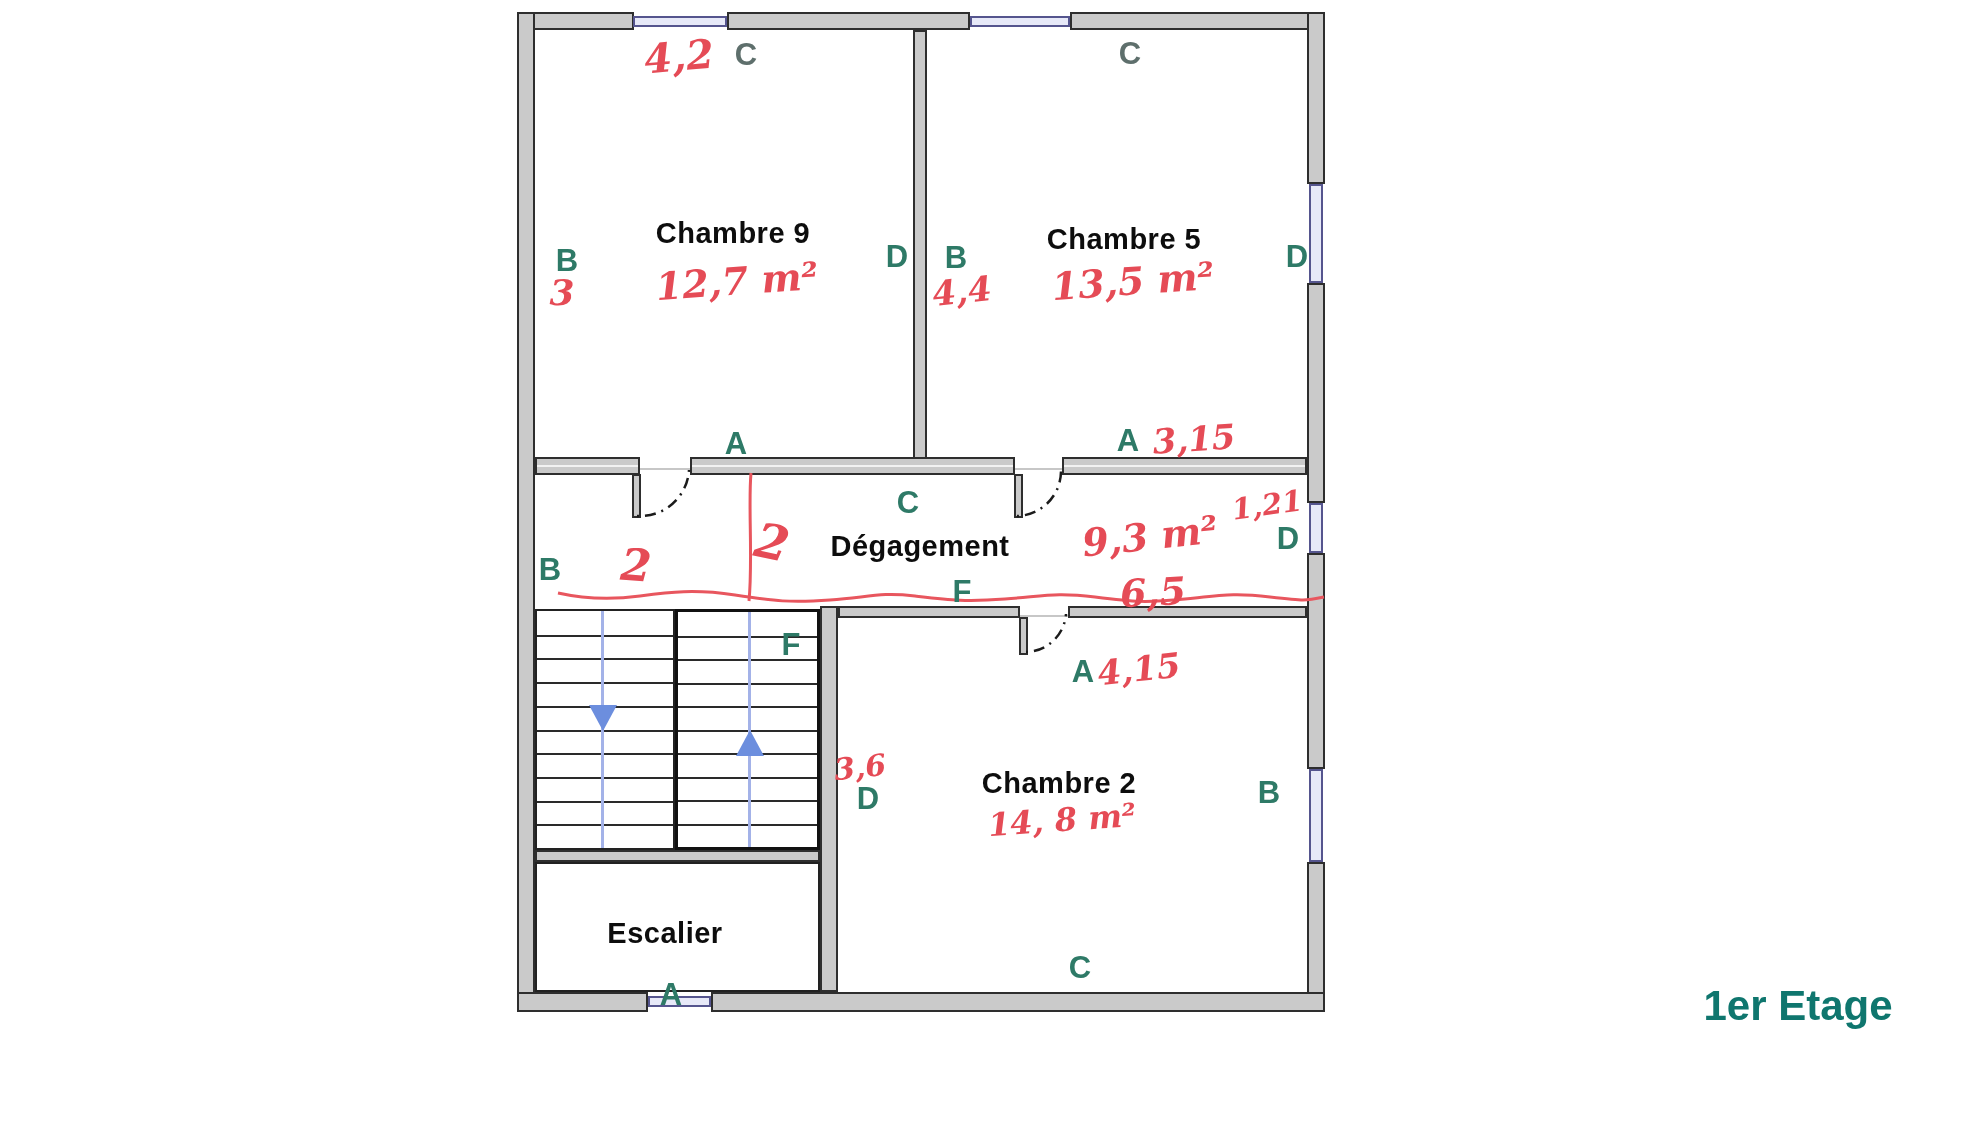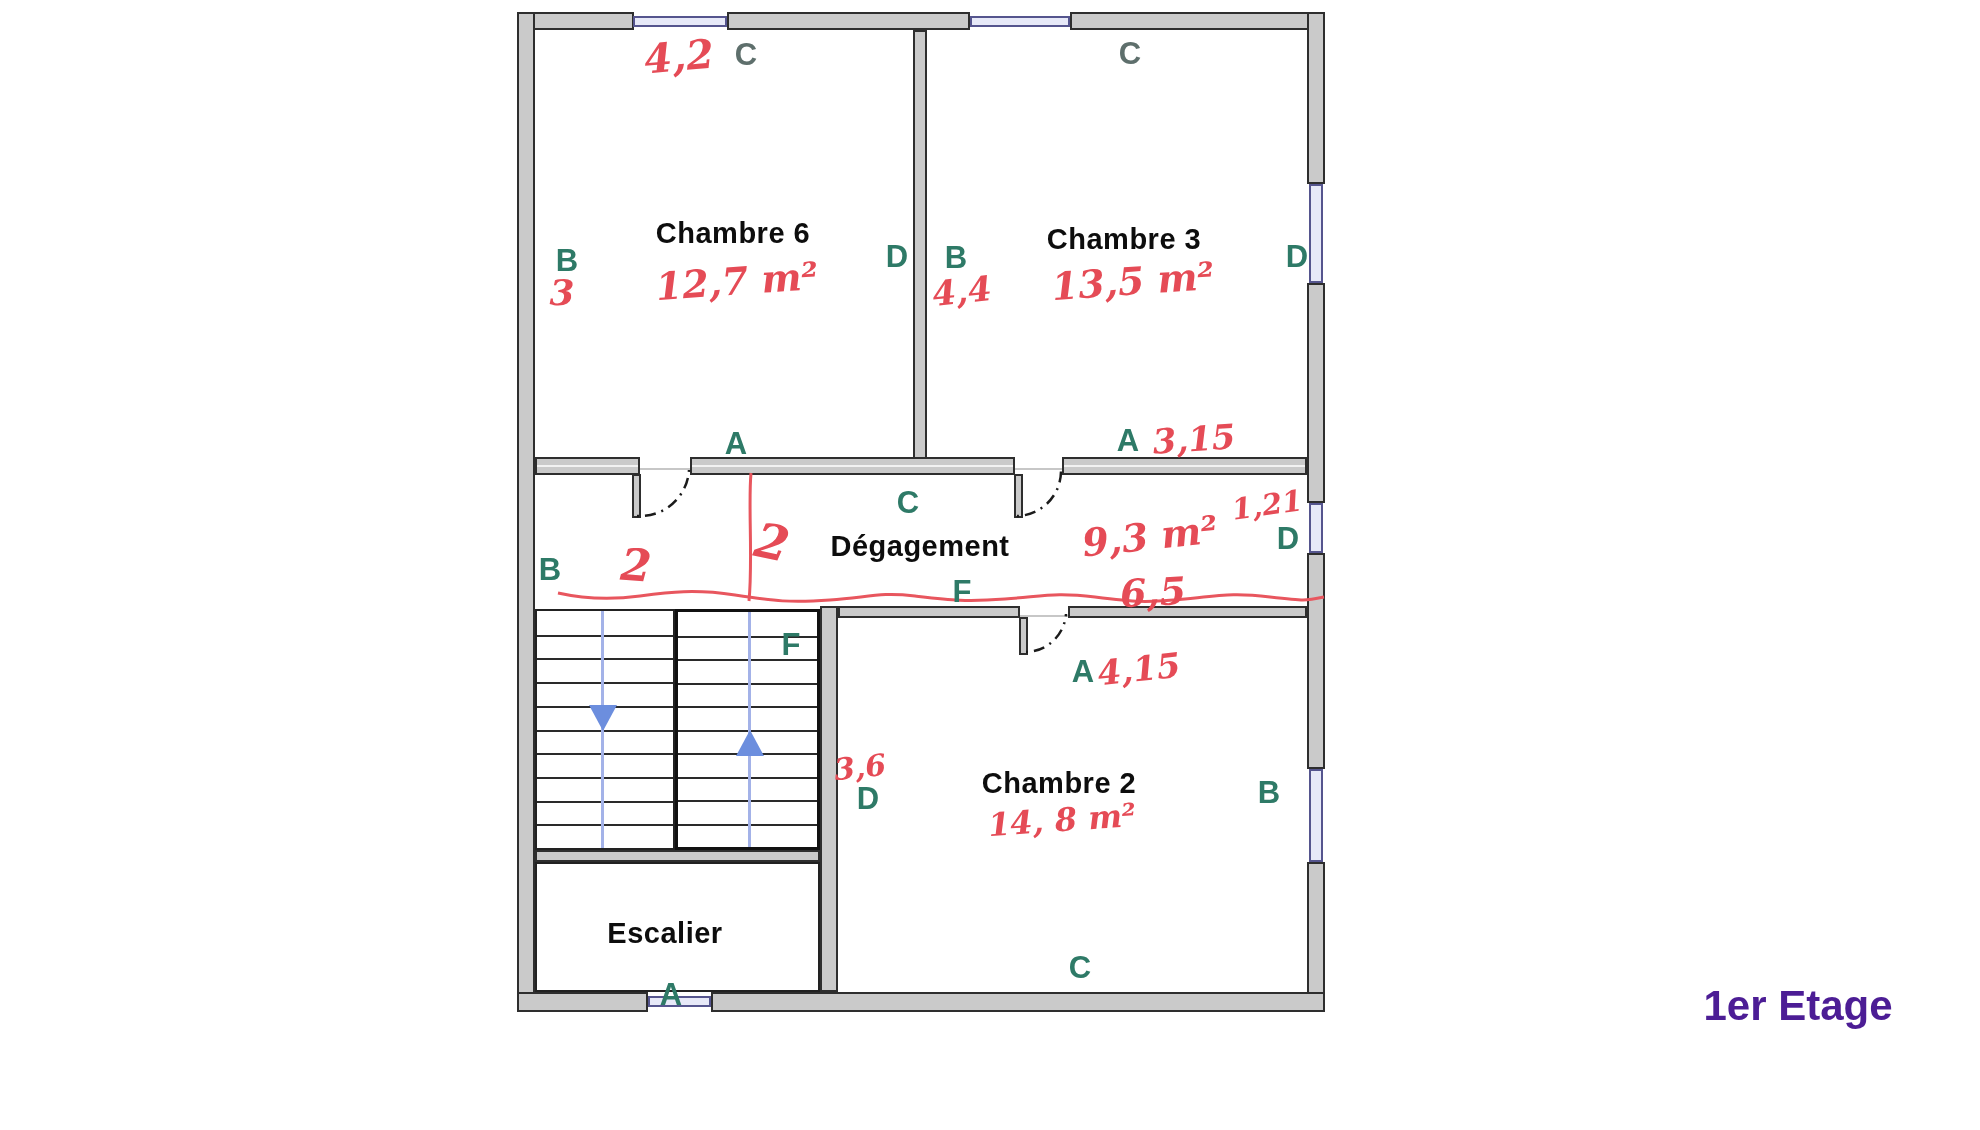--- a/index.html
+++ b/index.html
@@ -13,21 +13,21 @@
   .window{position:absolute;background:var(--window-fill,#e7e9f8);border:2px solid var(--window-edge,#55558e);
           box-sizing:border-box;z-index:3;}
   .hairline{position:absolute;background:#c7c7c7;z-index:1;}
   .room-title{position:absolute;transform:translate(-50%,-50%);font-weight:bold;font-size:29px;color:#0d0d0d;
               white-space:nowrap;z-index:6;letter-spacing:0.5px;}
   .letter{position:absolute;transform:translate(-50%,-50%);font-weight:bold;font-size:31px;
           color:var(--label-green,#2e7a67);z-index:6;font-family:"Liberation Sans",sans-serif;}
   .letter.muted{color:var(--muted-green,#5e6f6c);}
   .rednote{position:absolute;transform:translate(-50%,-50%);color:var(--note-red,#e54b56);
            font-family:"DejaVu Serif",serif;font-style:italic;font-weight:bold;white-space:nowrap;z-index:7;}
-  .floor-title{position:absolute;transform:translate(-50%,-50%);font-weight:bold;font-size:42px;color:#4c1d95;
+  .floor-title{position:absolute;transform:translate(-50%,-50%);font-weight:bold;font-size:42px;color:#0f766e;
                white-space:nowrap;z-index:6;}
   .flight{position:absolute;background:#ffffff;border:2px solid #222;box-sizing:border-box;z-index:2;}
   .flight.up{border:3px solid #111;}
   .tread{position:absolute;left:0;right:0;height:2px;background:#2a2a2a;}
   .guide{position:absolute;top:0;bottom:0;width:3px;background:var(--guide-blue,#a3b2e8);z-index:1;}
   .arrow{position:absolute;width:0;height:0;z-index:4;}
   .arrow.down{border-left:14px solid transparent;border-right:14px solid transparent;
               border-top:26px solid var(--stair-blue,#6c8ede);}
   .arrow.up{border-left:14px solid transparent;border-right:14px solid transparent;
             border-bottom:26px solid var(--stair-blue,#6c8ede);}
@@ -104,22 +104,22 @@
   <svg class="overlay" width="1980" height="1130">
     <path d="M 637 516 A 49 49 0 0 0 689 470" fill="none" stroke="#1b1b1b" stroke-width="2.5" stroke-dasharray="2 6 11 6"></path>
     <path d="M 1017 516 A 45 45 0 0 0 1061 471" fill="none" stroke="#1b1b1b" stroke-width="2.5" stroke-dasharray="2 6 11 6"></path>
     <path d="M 1026 652 A 41 41 0 0 0 1066 614" fill="none" stroke="#1b1b1b" stroke-width="2.5" stroke-dasharray="2 6 11 6"></path>
     <path id="red-vline" d="M 751 473 C 748 505 753 560 749 601" fill="none" stroke="#e8565e" stroke-width="3"></path>
     <path id="red-wavy" d="M 558 593 C 585 599 610 600 640 596 S 695 589 735 595 S 790 603 830 600 S 880 592 915 596 S 965 602 1005 599 S 1055 592 1095 597 S 1145 603 1185 599 S 1235 593 1270 597 S 1305 601 1324 597" fill="none" stroke="#e8565e" stroke-width="3"></path>
   </svg>
 
   <div class="floor-title" style="left:1798px;top:1006px;">1er Etage</div>
 
-<div class="room-title" style="left: 733px; top: 233px;">Chambre 6</div>
-    <div class="room-title" style="left: 1124px; top: 239px;">Chambre 3</div>
+<div class="room-title" style="left: 733px; top: 233px;">Chambre 9</div>
+    <div class="room-title" style="left: 1124px; top: 239px;">Chambre 5</div>
     <div class="room-title" style="left: 920px; top: 546px;">Dégagement</div>
     <div class="room-title" style="left: 1059px; top: 783px;">Chambre 2</div>
     <div class="room-title" style="left: 665px; top: 933px;">Escalier</div>
     <div class="letter muted" style="left: 746px; top: 55px;">C</div>
     <div class="letter" style="left: 567px; top: 261px;">B</div>
     <div class="letter" style="left: 897px; top: 257px;">D</div>
     <div class="letter" style="left: 736px; top: 444px;">A</div>
     <div class="letter muted" style="left: 1130px; top: 54px;">C</div>
     <div class="letter" style="left: 956px; top: 258px;">B</div>
     <div class="letter" style="left: 1297px; top: 257px;">D</div>

